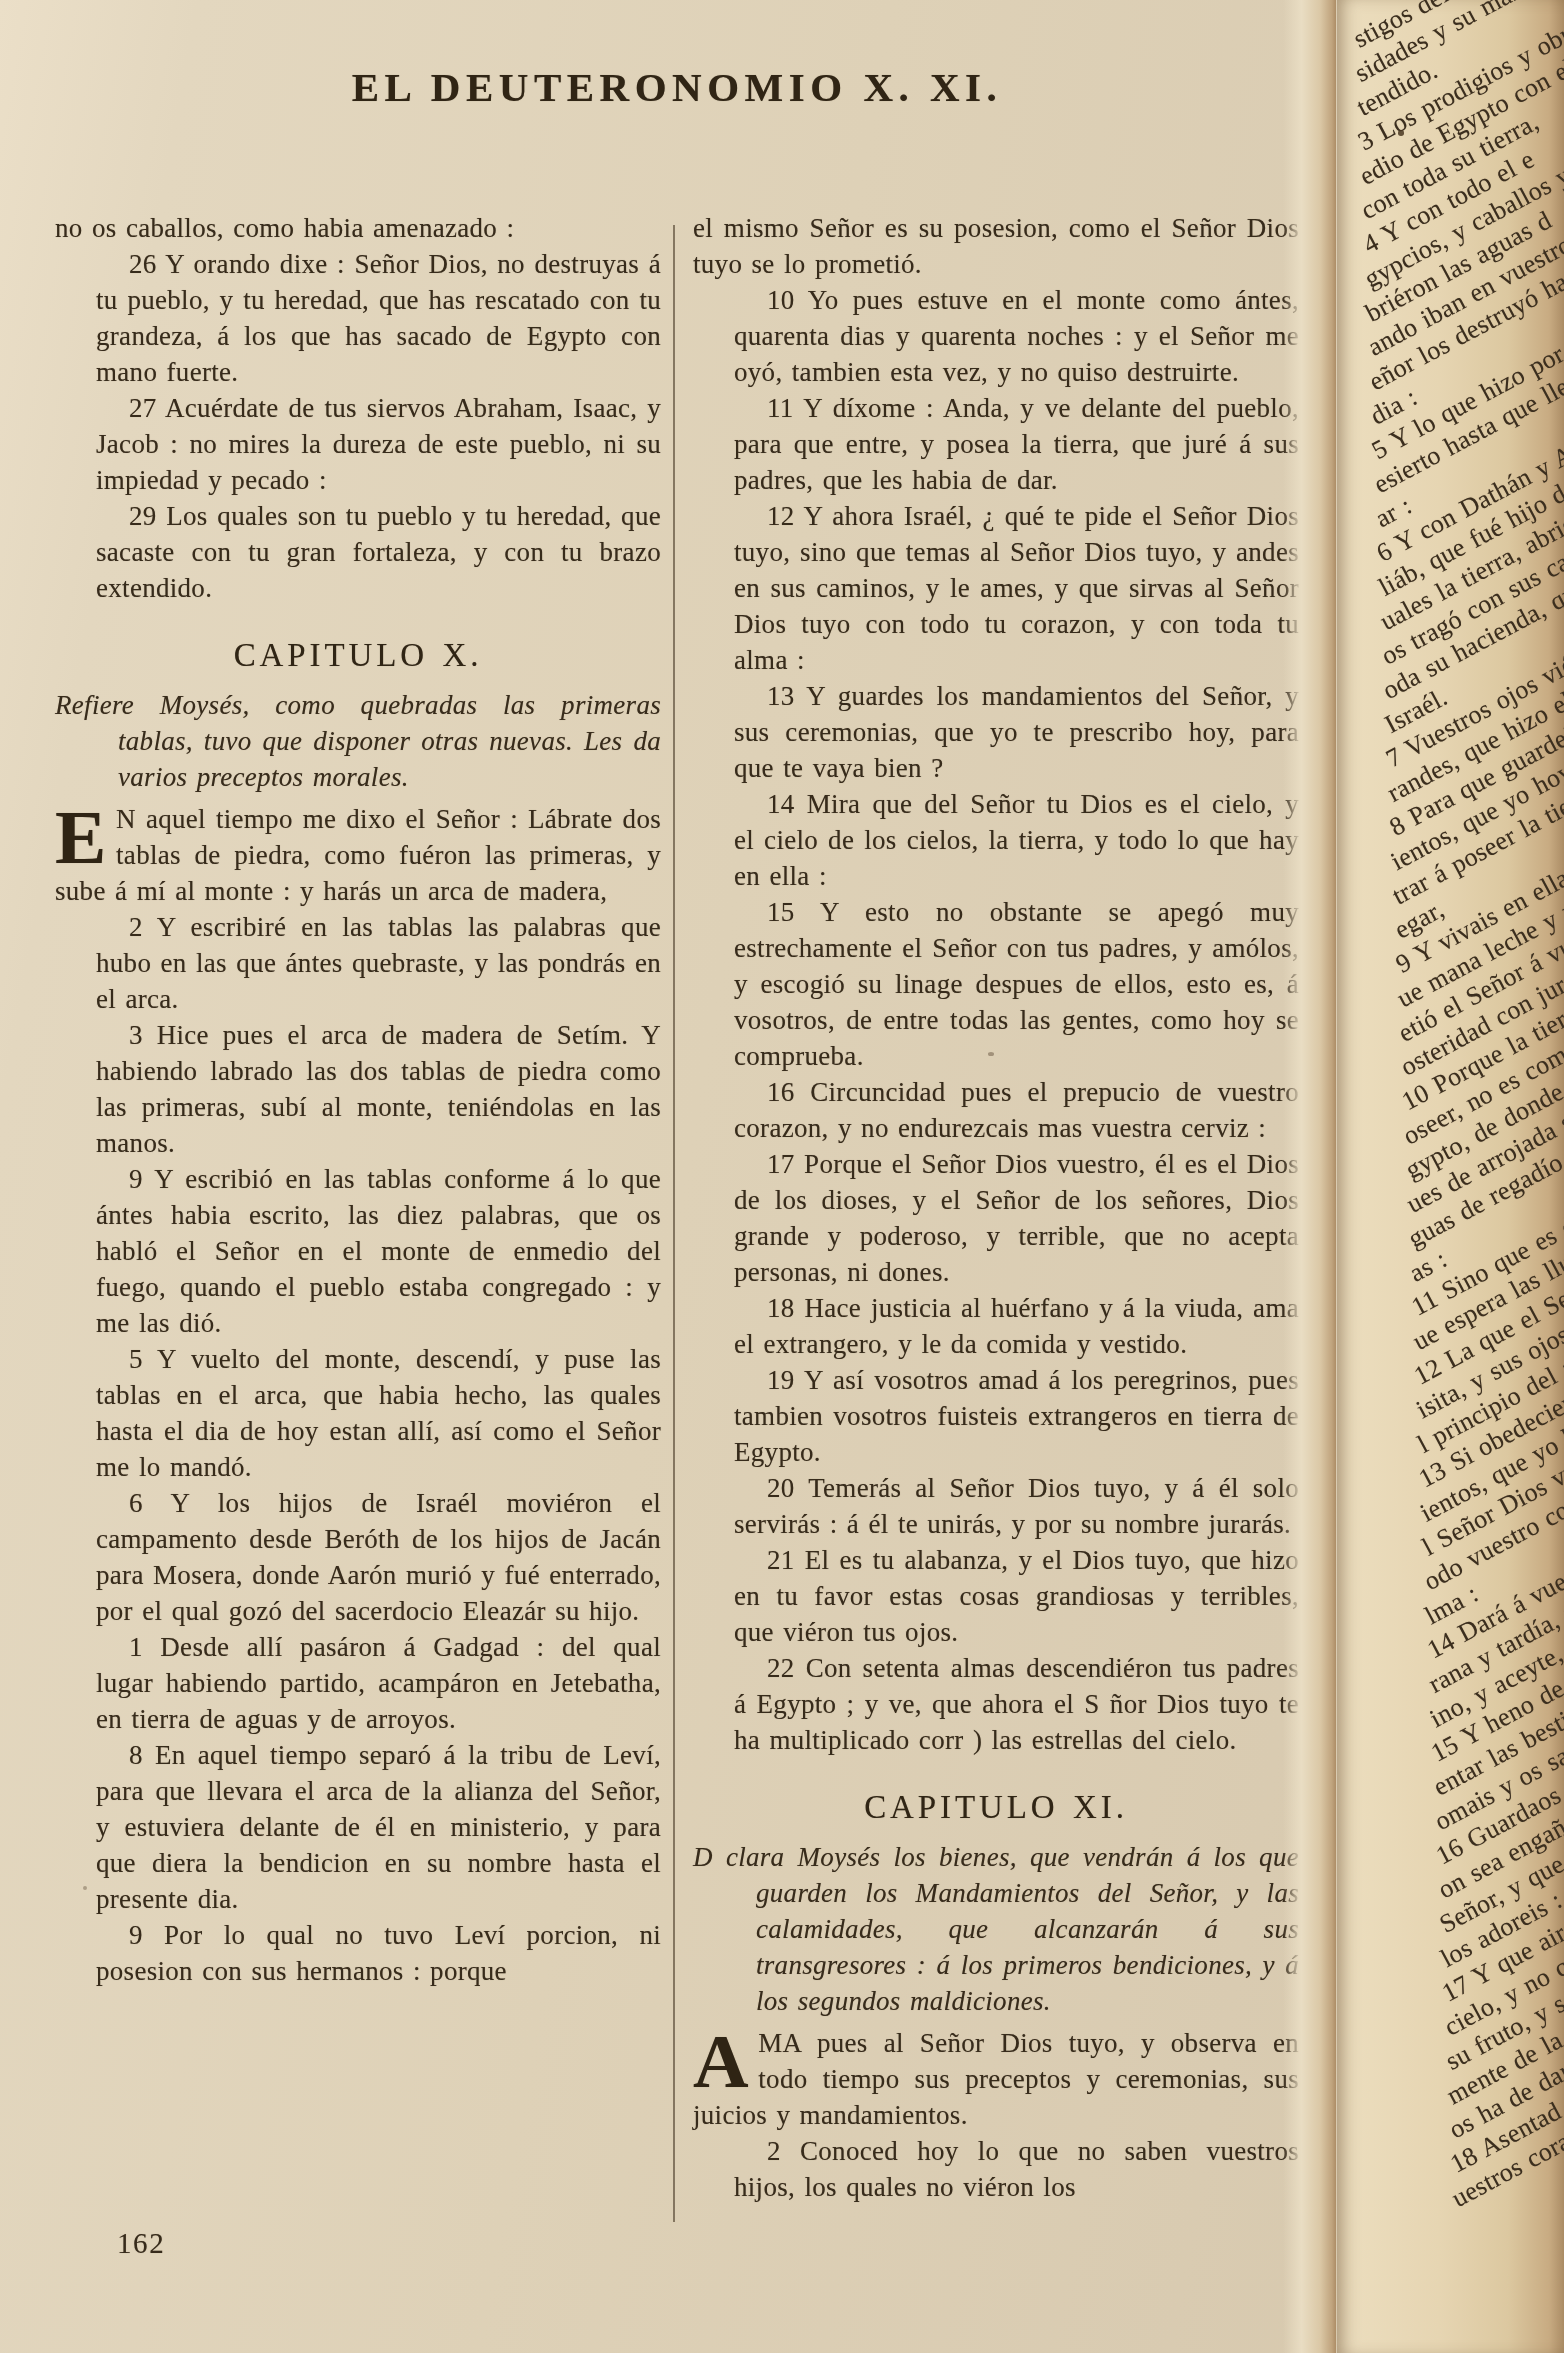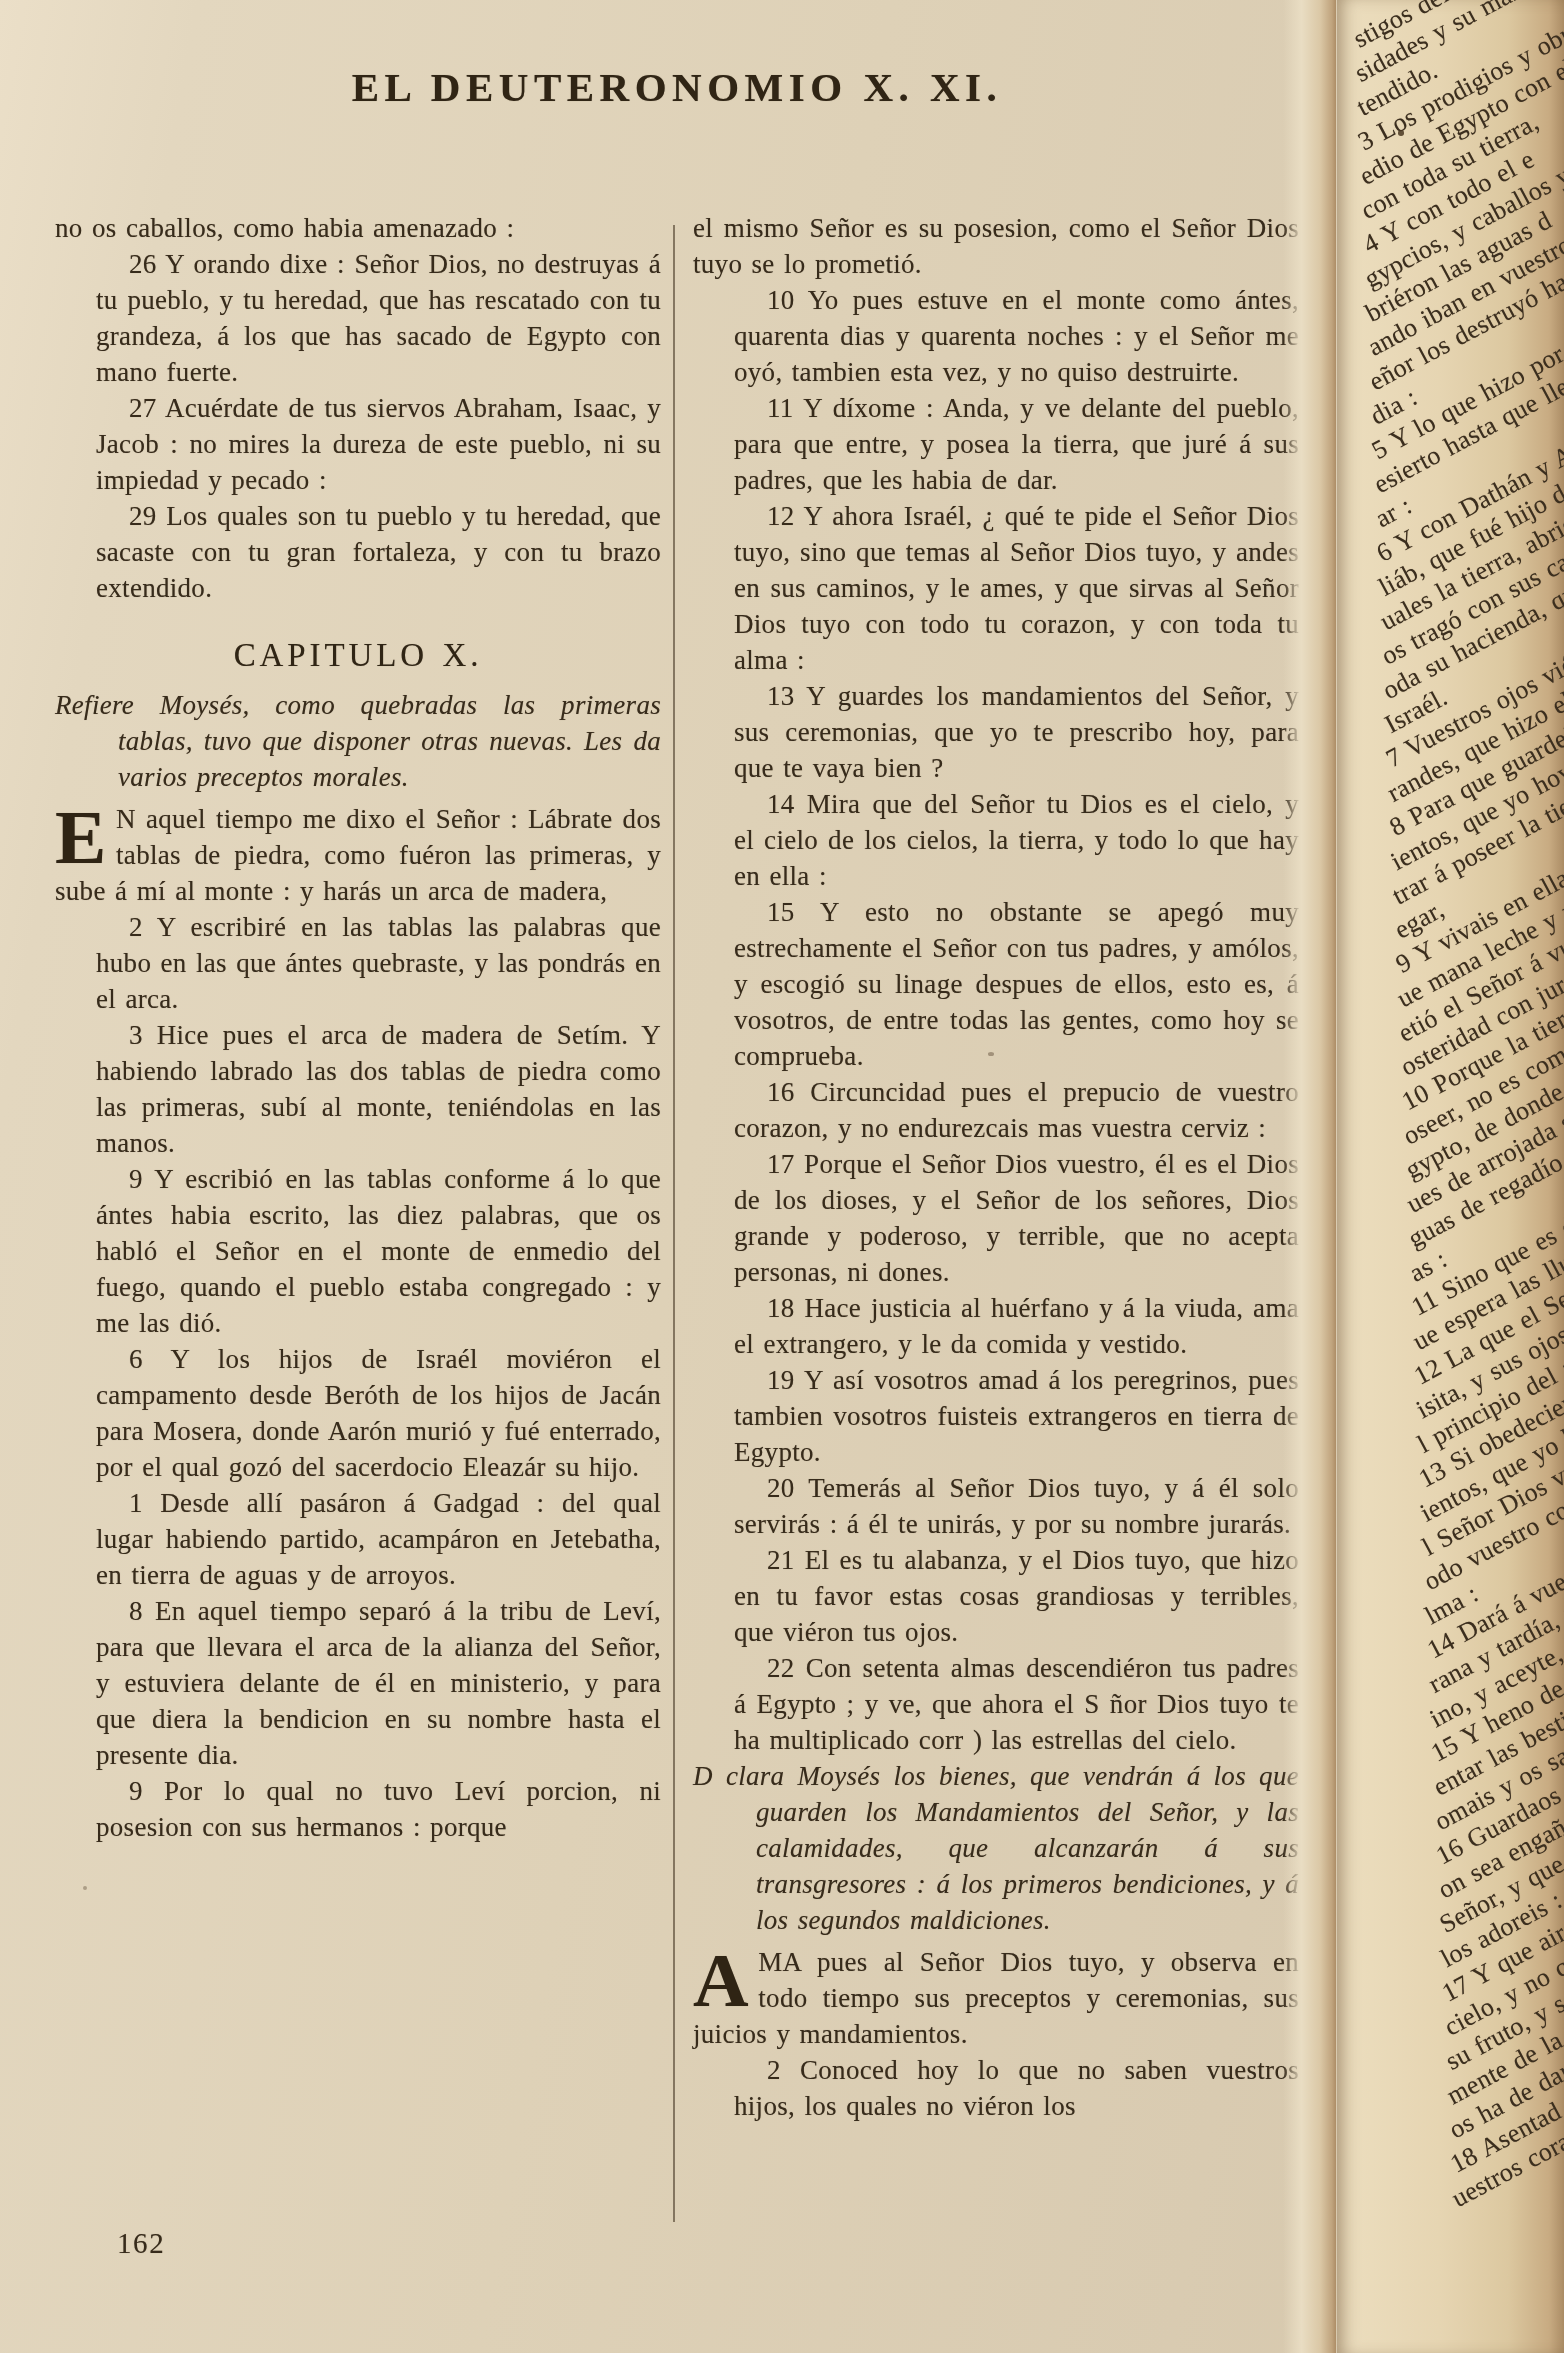--- a/index.html
+++ b/index.html
@@ -81,40 +81,42 @@
       <p class="para">no os caballos, como habia amenazado :</p>
       <p class="para indent">26 Y orando dixe : Señor Dios, no destruyas á tu pueblo, y tu heredad, que has rescatado con tu grandeza, á los que has sacado de Egypto con mano fuerte.</p>
       <p class="para indent">27 Acuérdate de tus siervos Abraham, Isaac, y Jacob : no mires la dureza de este pueblo, ni su impiedad y pecado :</p>
       <p class="para indent">29 Los quales son tu pueblo y tu heredad, que sacaste con tu gran fortaleza, y con tu brazo extendido.</p>
       <div class="chap-heading">CAPITULO X.</div>
       <p class="chap-argument">Refiere Moysés, como quebradas las primeras tablas, tuvo que disponer otras nuevas.  Les da varios preceptos morales.</p>
       <p class="para"><span class="dropcap">E</span><span>N aquel tiempo me dixo el Señor : Lábrate dos tablas de piedra, como fuéron las primeras, y sube á mí al monte : y harás un arca de madera,</span></p>
       <p class="para indent">2 Y escribiré en las tablas las palabras que hubo en las que ántes quebraste, y las pondrás en el arca.</p>
       <p class="para indent">3 Hice pues el arca de madera de Setím.  Y habiendo labrado las dos tablas de piedra como las primeras, subí al monte, teniéndolas en las manos.</p>
       <p class="para indent">9 Y escribió en las tablas conforme á lo que ántes habia escrito, las diez palabras, que os habló el Señor en el monte de enmedio del fuego, quando el pueblo estaba congregado : y me las dió.</p>
+      <p class="para indent">5 Y vuelto del monte, descendí, y puse las tablas en el arca, que habia hecho, las quales hasta el dia de hoy estan allí, así como el Señor me lo mandó.</p>
       <p class="para indent">6 Y los hijos de Israél moviéron el campamento desde Beróth de los hijos de Jacán para Mosera, donde Aarón murió y fué enterrado, por el qual gozó del sacerdocio Eleazár su hijo.</p>
       <p class="para indent">1 Desde allí pasáron á Gadgad : del qual lugar habiendo partido, acampáron en Jetebatha, en tierra de aguas y de arroyos.</p>
       <p class="para indent">8 En aquel tiempo separó á la tribu de Leví, para que llevara el arca de la alianza del Señor, y estuviera delante de él en ministerio, y para que diera la bendicion en su nombre hasta el presente dia.</p>
       <p class="para indent">9 Por lo qual no tuvo Leví porcion, ni posesion con sus hermanos : porque</p>
     </div>
   <div class="col col-right" id="col-right">
       <p class="para">el mismo Señor es su posesion, como el Señor Dios tuyo se lo prometió.</p>
       <p class="para indent">10 Yo pues estuve en el monte como ántes, quarenta dias y quarenta noches : y el Señor me oyó, tambien esta vez, y no quiso destruirte.</p>
       <p class="para indent">11 Y díxome : Anda, y ve delante del pueblo, para que entre, y posea la tierra, que juré á sus padres, que les habia de dar.</p>
       <p class="para indent">12 Y ahora Israél, ¿ qué te pide el Señor Dios tuyo, sino que temas al Señor Dios tuyo, y andes en sus caminos, y le ames, y que sirvas al Señor Dios tuyo con todo tu corazon, y con toda tu alma :</p>
       <p class="para indent">13 Y guardes los mandamientos del Señor, y sus ceremonias, que yo te prescribo hoy, para que te vaya bien ?</p>
       <p class="para indent">14 Mira que del Señor tu Dios es el cielo, y el cielo de los cielos, la tierra, y todo lo que hay en ella :</p>
       <p class="para indent">15 Y esto no obstante se apegó muy estrechamente el Señor con tus padres, y amólos, y escogió su linage despues de ellos, esto es, á vosotros, de entre todas las gentes, como hoy se comprueba.</p>
       <p class="para indent">16 Circuncidad pues el prepucio de vuestro corazon, y no endurezcais mas vuestra cerviz :</p>
       <p class="para indent">17 Porque el Señor Dios vuestro, él es el Dios de los dioses, y el Señor de los señores, Dios grande y poderoso, y terrible, que no acepta personas, ni dones.</p>
       <p class="para indent">18 Hace justicia al huérfano y á la viuda, ama el extrangero, y le da comida y vestido.</p>
       <p class="para indent">19 Y así vosotros amad á los peregrinos, pues tambien vosotros fuisteis extrangeros en tierra de Egypto.</p>
       <p class="para indent">20 Temerás al Señor Dios tuyo, y á él solo servirás : á él te unirás, y por su nombre jurarás.</p>
       <p class="para indent">21 El es tu alabanza, y el Dios tuyo, que hizo en tu favor estas cosas grandiosas y terribles, que viéron tus ojos.</p>
       <p class="para indent">22 Con setenta almas descendiéron tus padres á Egypto ; y ve, que ahora el S ñor Dios tuyo te ha multiplicado corr ) las estrellas del cielo.</p>
+      <div class="chap-heading">CAPITULO XI.</div>
       <p class="chap-argument">D clara Moysés los bienes, que vendrán á los que guarden los Mandamientos del Señor, y las calamidades, que alcanzarán á sus transgresores : á los primeros bendiciones, y á los segundos maldiciones.</p>
       <p class="para"><span class="dropcap">A</span><span>MA pues al Señor Dios tuyo, y observa en todo tiempo sus preceptos y ceremonias, sus juicios y mandamientos.</span></p>
       <p class="para indent">2 Conoced hoy lo que no saben vuestros hijos, los quales no viéron los</p>
     </div>
 
   <div class="page-number">162</div>
 
   <div class="gutter"></div>
 
   <div class="curl">

